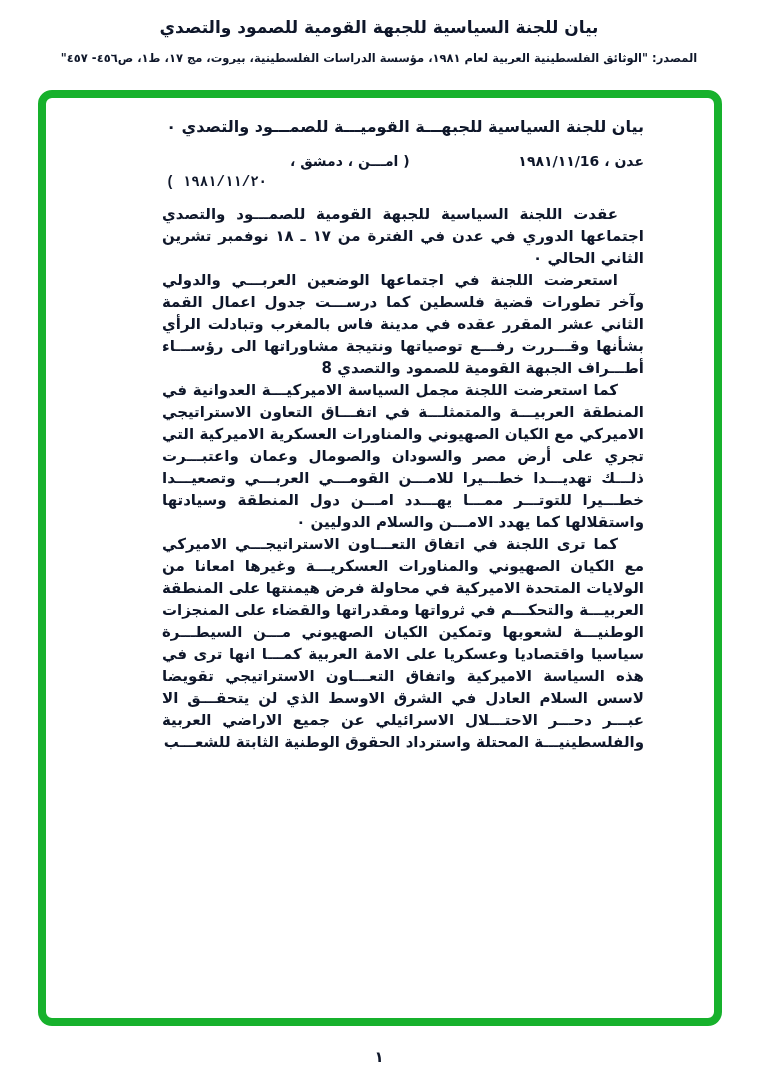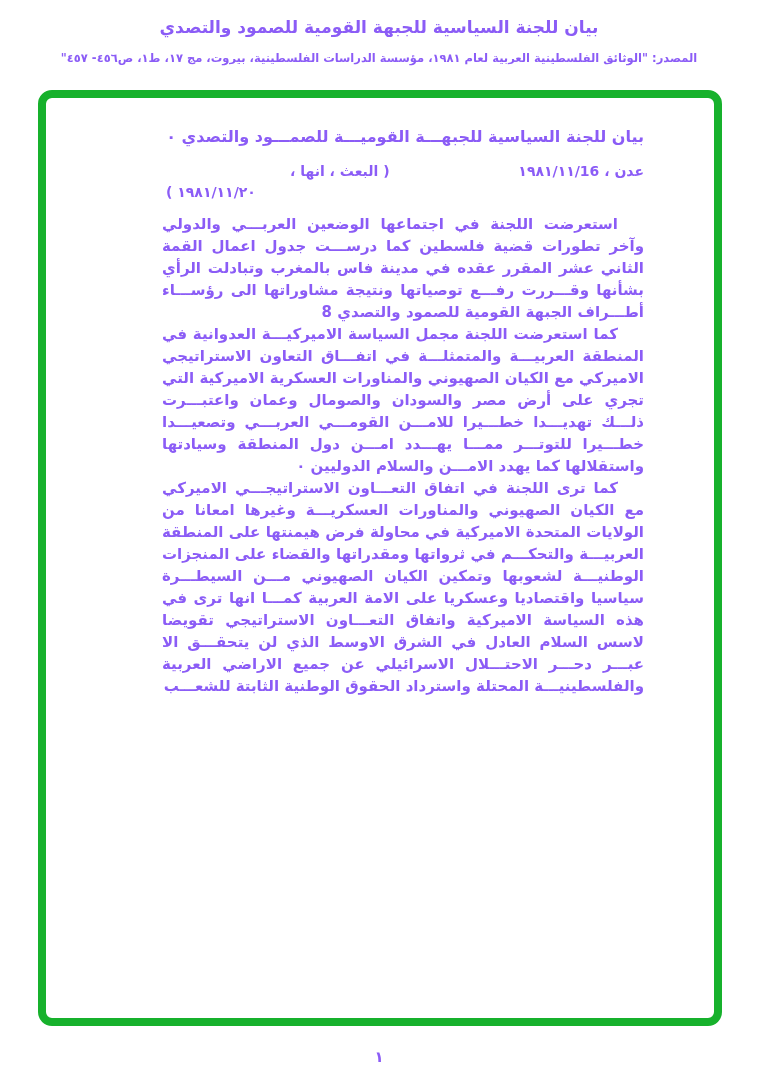--- a/index.html
+++ b/index.html
@@ -7,21 +7,21 @@
     padding: 0;
     background: #ffffff;
   }
   .page {
     position: relative;
     width: 758px;
     height: 1078px;
     background: #ffffff;
     font-family: "DejaVu Sans", sans-serif;
     font-weight: 700;
-    color: #8b5cf6;
+    color: #0f172a;
     overflow: hidden;
   }
   .header-title {
     position: absolute;
     top: 15px;
     left: 0;
     right: 0;
     text-align: center;
     font-size: 17px;
     line-height: 24px;
@@ -40,21 +40,21 @@
   }
   .frame {
     position: absolute;
     left: 38px;
     top: 90px;
     width: 684px;
     height: 936px;
     box-sizing: border-box;
     border: 8px solid #17b12c;
     border-radius: 14px;
-    padding: 25px 70px 0 116px;
+    padding: 15px 70px 0 116px;
     background: #ffffff;
   }
   .content {
     direction: rtl;
     text-align: justify;
     font-size: 15px;
     line-height: 22px;
   }
   .doc-title {
     font-size: 16px;
@@ -68,20 +68,21 @@
     margin: 0 0 10px 0;
   }
   .dateline-row {
     display: flex;
     justify-content: space-between;
     padding-left: 128px;
   }
   .dateline-line2 {
     text-align: left;
     padding-left: 4px;
+    font-family: Liberation Mono, monospace;
   }
   .content p {
     margin: 0;
     text-indent: 26px;
   }
   .page-num {
     position: absolute;
     bottom: 12px;
     left: 0;
     right: 0;
@@ -99,25 +100,26 @@
   <div class="source-line">المصدر: "الوثائق الفلسطينية العربية لعام ١٩٨١، مؤسسة الدراسات الفلسطينية، بيروت، مج ١٧، ط١، ص٤٥٦- ٤٥٧"</div>
 
   <div class="frame">
     <div class="content">
 
       <h2 class="doc-title">بيان للجنة السياسية للجبهـــة القوميـــة للصمـــود والتصدي ٠</h2>
 
       <div class="dateline">
         <div class="dateline-row">
           <span>عدن ، ١٩٨١/١١/16</span>
-          <span>( البعث ، انها ،</span>
+          <span>( امـــن ، دمشق ،</span>
         </div>
         <div class="dateline-line2">١٩٨١/١١/٢٠ )</div>
       </div>
 
+      <p>عقدت اللجنة السياسية للجبهة القومية للصمـــود والتصدي اجتماعها الدوري في عدن في الفترة من ١٧ ـ ١٨ نوفمبر تشرين الثاني الحالي ٠</p>
 
       <p>استعرضت اللجنة في اجتماعها الوضعين العربـــي والدولي وآخر تطورات قضية فلسطين كما درســـت جدول اعمال القمة الثاني عشر المقرر عقده في مدينة فاس بالمغرب وتبادلت الرأي بشأنها وقـــررت رفـــع توصياتها ونتيجة مشاوراتها الى رؤســـاء أطـــراف الجبهة القومية للصمود والتصدي 8</p>
 
 
       <p>كما استعرضت اللجنة مجمل السياسة الاميركيـــة العدوانية في المنطقة العربيـــة والمتمثلـــة في اتفـــاق التعاون الاستراتيجي الاميركي مع الكيان الصهيوني والمناورات العسكرية الاميركية التي تجري على أرض مصر والسودان والصومال وعمان واعتبـــرت ذلـــك تهديـــدا خطـــيرا للامـــن القومـــي العربـــي وتصعيـــدا خطـــيرا للتوتـــر ممـــا يهـــدد امـــن دول المنطقة وسيادتها واستقلالها كما يهدد الامـــن والسلام الدوليين ٠</p>
 
       <p>كما ترى اللجنة في اتفاق التعـــاون الاستراتيجـــي الاميركي مع الكيان الصهيوني والمناورات العسكريـــة وغيرها امعانا من الولايات المتحدة الاميركية في محاولة فرض هيمنتها على المنطقة العربيـــة والتحكـــم في ثرواتها ومقدراتها والقضاء على المنجزات الوطنيـــة لشعوبها وتمكين الكيان الصهيوني مـــن السيطـــرة سياسيا واقتصاديا وعسكريا على الامة العربية كمـــا انها ترى في هذه السياسة الاميركية واتفاق التعـــاون الاستراتيجي تقويضا لاسس السلام العادل في الشرق الاوسط الذي لن يتحقـــق الا عبـــر دحـــر الاحتـــلال الاسرائيلي عن جميع الاراضي العربية والفلسطينيـــة المحتلة واسترداد الحقوق الوطنية الثابتة للشعـــب</p>
 
     </div>
   </div>

